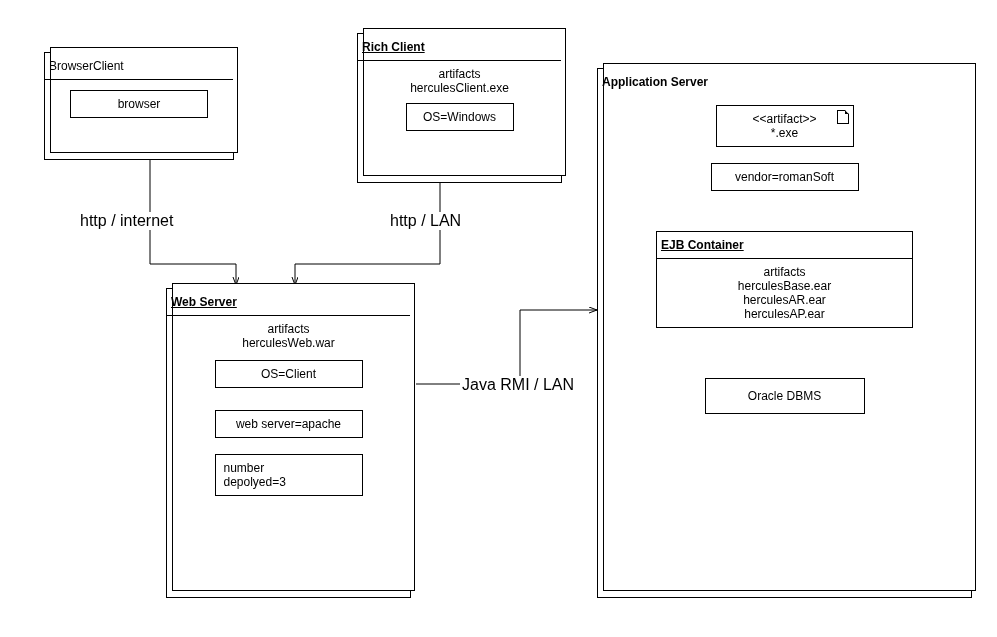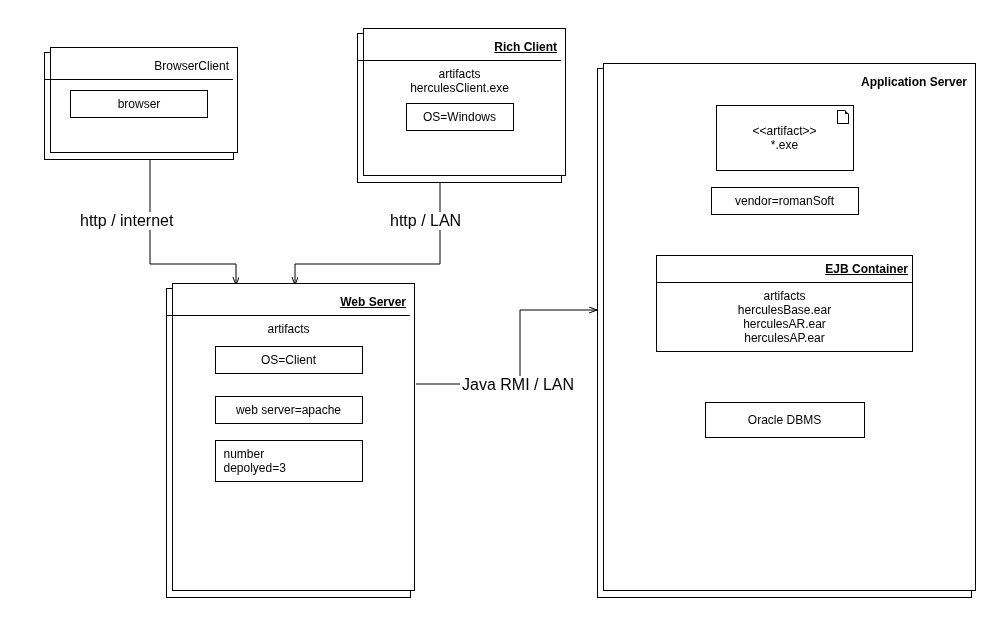--- a/index.html
+++ b/index.html
@@ -23,21 +23,21 @@
     top: -6px;
     left: 5px;
     width: 100%;
     height: 100%;
     border: 1px solid black;
     background: white;
     z-index: -1;
     box-sizing: border-box;
   }
   .node-title {
-    text-align: right;
+    text-align: left;
     padding: 6px 4px;
     border-bottom: 1px solid black;
     font-weight: bold;
   }
   .node-title.underline .txt { text-decoration: underline; }
   .node-title.plain { font-weight: normal; }
   .node-body {
     text-align: center;
     padding: 6px 4px;
   }
@@ -47,21 +47,21 @@
     padding: 6px 8px;
     text-align: center;
     width: fit-content;
     min-width: 90px;
   }
   .inner-box.left { text-align: left; }
   .artifact-node {
     position: relative;
     border: 1px solid black;
     margin: 16px auto;
-    padding: 18px 8px;
+    padding: 6px 8px;
     text-align: center;
     width: 120px;
   }
   .doc-corner {
     position: absolute;
     right: 4px;
     top: 4px;
     width: 10px;
     height: 12px;
     border: 1px solid black;
@@ -119,20 +119,21 @@
     </div>
   </div>
 </div>
 
 <div class="node node-3d" style="left:166px; top:288px; width:245px; height:310px; z-index:2;">
   <div class="node-title underline">
     <span class="txt">Web Server</span>
   </div>
   <div class="node-body">
     <div>artifacts</div>
+    <div>herculesWeb.war</div>
     <div class="inner-box" style="margin-top:10px;min-width:130px;">
       <span>OS=Client</span>
     </div>
     <div class="inner-box" style="margin-top:22px;min-width:130px;text-align:center;">
       <span>web server=apache</span>
     </div>
     <div class="inner-box left" style="margin-top:16px;min-width:130px;">
       <div>number</div>
       <div>depolyed=3</div>
     </div>

